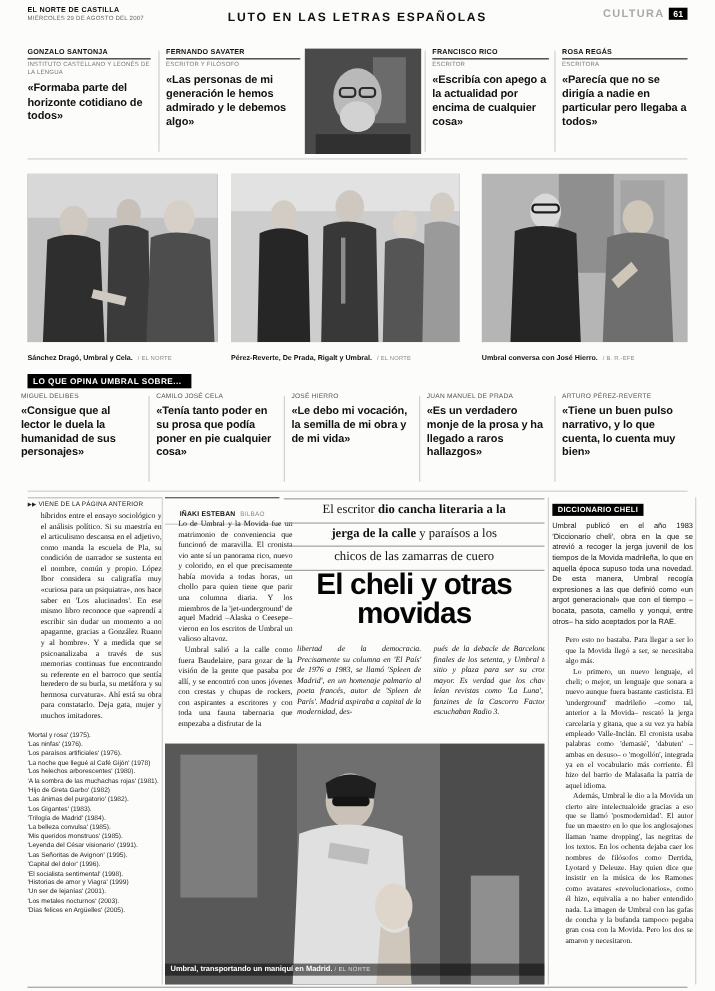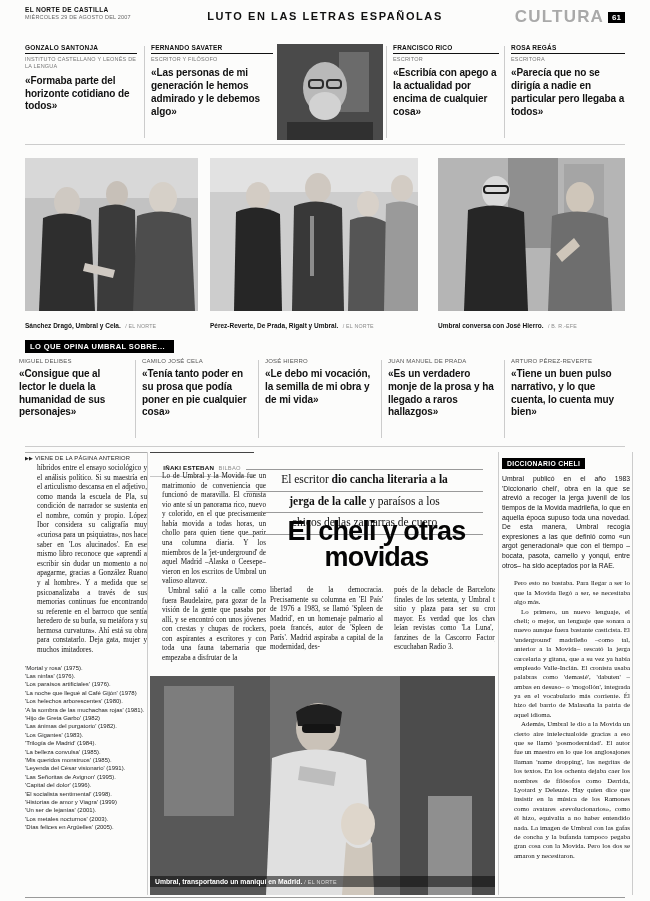--- a/index.html
+++ b/index.html
@@ -4,21 +4,21 @@
 <style>
   html,body{margin:0;padding:0;background:#e8e8e4;}
   #page{position:relative;width:650px;height:901px;background:#fcfcfb;overflow:hidden;
         font-family:"Liberation Sans",sans-serif;color:#111;}
   .abs{position:absolute;}
   
   .mast-name{font-size:6.5px;font-weight:800;letter-spacing:.3px;}
   .mast-date{font-size:5.5px;color:#666;letter-spacing:.2px;margin-top:1px;}
   .banner{left:0;right:0;top:10px;text-align:center;font-size:11px;font-weight:800;letter-spacing:1.6px;}
   .section{right:25px;top:7px;display:flex;align-items:center;gap:4px;}
-  .section-name{font-size:17px;font-weight:700;color:#a9a9a9;letter-spacing:1.2px;}
+  .section-name{font-size:10px;font-weight:700;color:#a9a9a9;letter-spacing:1.2px;}
   .page-badge{background:#000;color:#fff;font-size:8px;font-weight:800;padding:1px 4px;}
   
   .qrow{left:25px;top:44px;width:600px;height:98px;}
   .qcol{position:absolute;top:0;}
   .qname{font-size:6.5px;font-weight:800;letter-spacing:.2px;border-bottom:1.5px solid #111;
          padding-bottom:2px;margin-bottom:2px;}
   .qrole{font-size:5.5px;color:#777;line-height:1.35;letter-spacing:.2px;}
   .qtext{font-size:10px;font-weight:700;line-height:1.28;letter-spacing:-.1px;margin-top:4px;}
   .vline{position:absolute;width:0;border-left:1px solid #ccc;}
   .hline{position:absolute;border-top:1px solid #ccc;}
@@ -233,35 +233,35 @@
 
   <div class="abs byline" style="left:150px;top:452px;width:104px;">
     <span class="byname">IÑAKI ESTEBAN</span>
     <span class="byplace">BILBAO</span>
   </div>
   <div class="abs serif body-txt lead" style="left:150px;top:472px;width:104px;height:202px;overflow:hidden;">
     <p>Lo de Umbral y la Movida fue un matrimonio de conveniencia que funcionó de maravilla. El cronista vio ante sí un panorama rico, nuevo y colorido, en el que precisamente había movida a todas horas, un chollo para quien tiene que parir una columna diaria. Y los miembros de la 'jet-underground' de aquel Madrid –Alaska o Ceesepe– vieron en los escritos de Umbral un valioso altavoz.</p>
     <p>Umbral salió a la calle como fuera Baudelaire, para gozar de la visión de la gente que pasaba por allí, y se encontró con unos jóvenes con crestas y chupas de rockers, con aspirantes a escritores y con toda una fauna tabernaria que empezaba a disfrutar de la</p>
   </div>
 
-  <div class="abs" style="left:246px;top:453px;width:237px;margin-top:16px;">
+  <div class="abs" style="left:258px;top:453px;width:237px;">
     <div class="sh-line">
       <span>El escritor </span><b>dio cancha literaria a la</b>
     </div>
     <div class="sh-line">
       <b>jerga de la calle</b><span> y paraísos a los</span>
     </div>
     <div class="sh-line sh-last">
       <span>chicos de las zamarras de cuero</span>
     </div>
   </div>
 
   <div class="abs headline" style="left:258px;top:518px;width:237px;">El cheli y otras movidas</div>
 
-  <div class="abs" style="left:258px;top:586px;width:237px;height:87px;overflow:hidden;">
+  <div class="abs" style="left:258px;top:586px;width:237px;height:87px;overflow:hidden;font-style:italic;">
     <div class="minicol serif body-txt" style="left:0;">libertad de la democracia. Precisamente su columna en 'El País' de 1976 a 1983, se llamó 'Spleen de Madrid', en un homenaje palmario al poeta francés, autor de 'Spleen de París'. Madrid aspiraba a capital de la modernidad, des-</div>
     <div class="minicol serif body-txt" style="left:124px;">pués de la debacle de Barcelona de finales de los setenta, y Umbral tenía sitio y plaza para ser su cronista mayor. Es verdad que los chavales leían revistas como 'La Luna', los fanzines de la Cascorro Factory y escuchaban Radio 3.</div>
   </div>
 
   <div class="photo bigphoto" style="left:150px;top:676px;width:345px;height:219px;">
     <svg viewBox="0 0 345 219" preserveAspectRatio="none">
       <rect width="345" height="219" fill="#6f6f6f"></rect>
       <rect x="0" y="0" width="120" height="219" fill="#585858"></rect>
       <rect x="14" y="10" width="70" height="130" fill="#7d7d7d"></rect>
       <rect x="250" y="0" width="95" height="219" fill="#4c4c4c"></rect>

